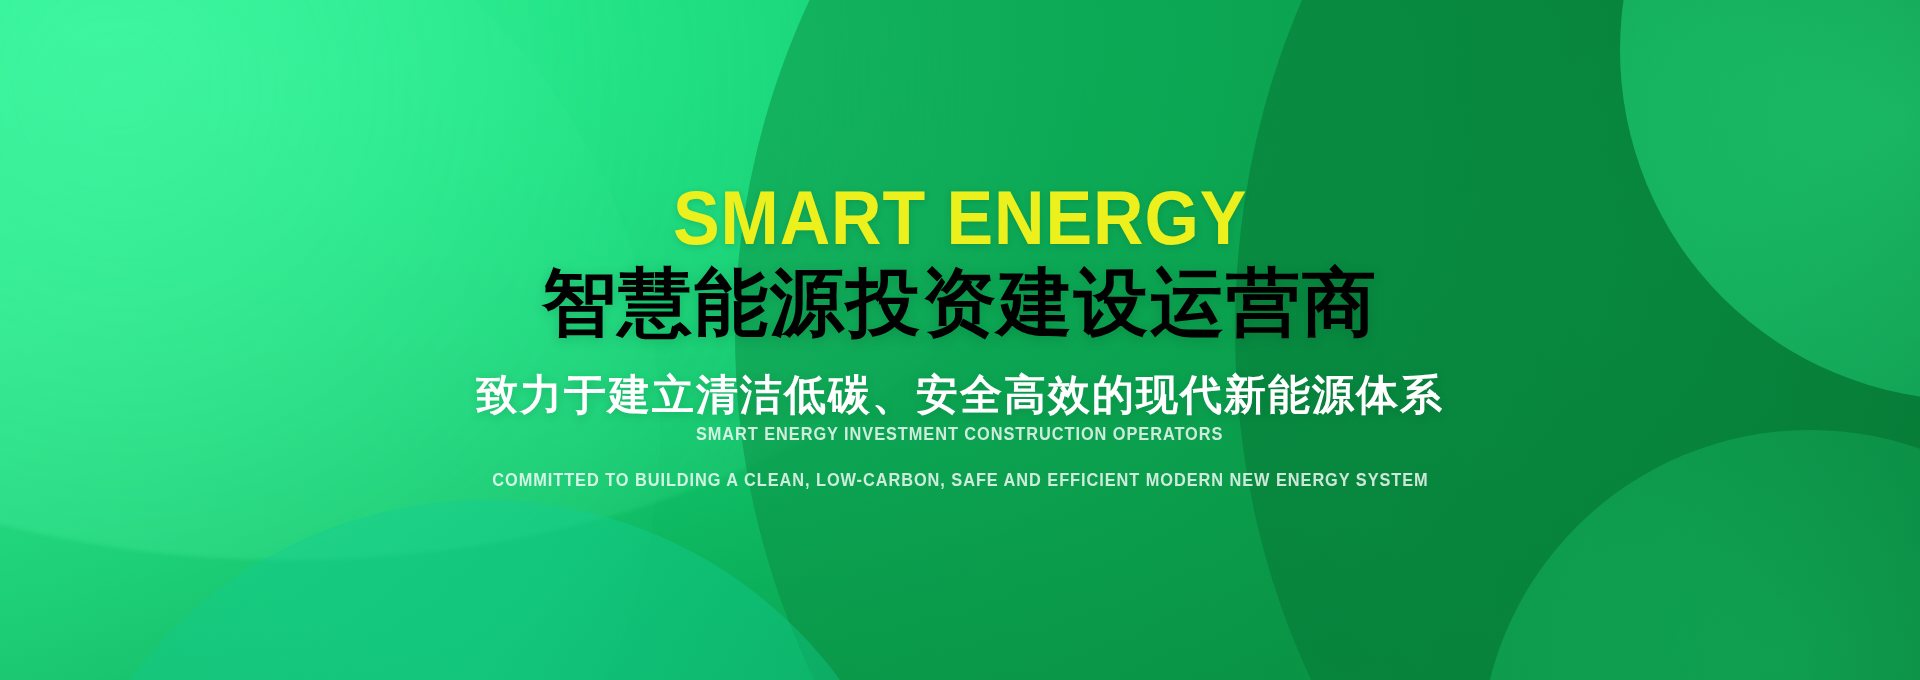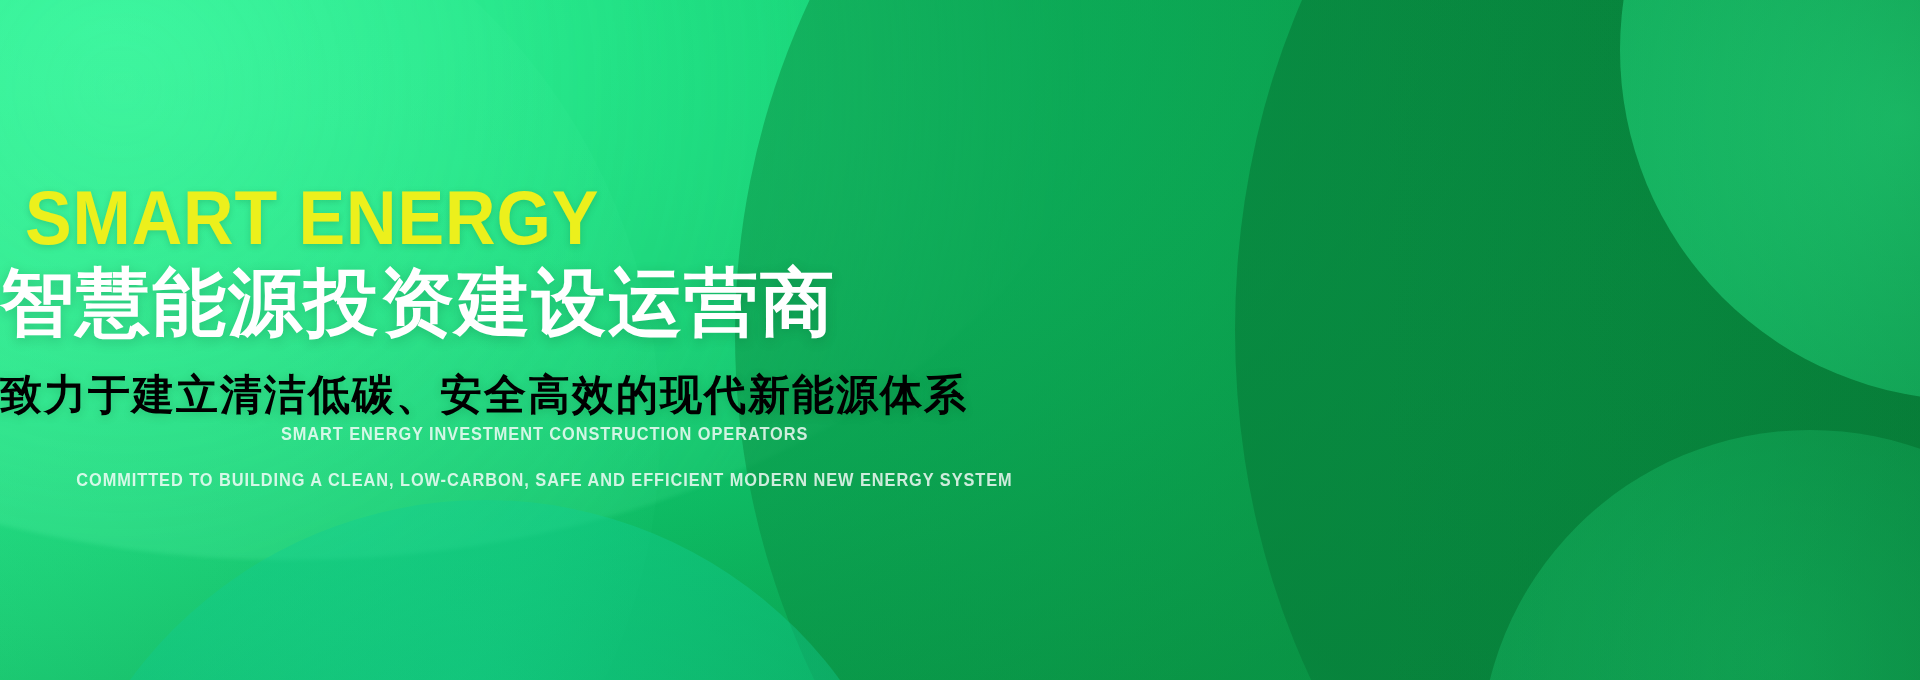--- a/index.html
+++ b/index.html
@@ -78,52 +78,52 @@
   
   .edge-dark {
     position:absolute; right:0; top:0; bottom:0; width:540px;
     background:linear-gradient(90deg, rgba(6,120,52,0) 0%, rgba(6,118,52,0.18) 60%, rgba(6,112,48,0.30) 100%);
   }
 
   
   .content {
     position:absolute; inset:0;
     display:flex; flex-direction:column;
-    align-items:flex-start; justify-content:center;
+    align-items:center; justify-content:center;
     text-align:center;
     padding-bottom:6px;
   }
 
   .eyebrow {
     font-size:76px;
     line-height:0.96;
     font-weight:bold;
     letter-spacing:1px;
     color:#ecf01c;
     transform:scaleX(0.92);
     transform-origin:center;
     text-shadow:0 2px 8px rgba(0,70,30,0.18);
     margin-bottom:8px;
   }
 
   .headline {
     font-size:74px;
     line-height:1.08;
     font-weight:bold;
-    color:#ffffff;
+    color:#000000;
     letter-spacing:2px;
     text-shadow:0 3px 12px rgba(0,70,30,0.22);
     margin-bottom:28px;
   }
 
   .subhead {
     font-size:42px;
     line-height:1.15;
     font-weight:bold;
-    color:#000000;
+    color:#ffffff;
     letter-spacing:2px;
     text-shadow:0 2px 10px rgba(0,70,30,0.20);
     margin-bottom:4px;
   }
 
   .en-lines {
     display:flex;
     flex-direction:column;
     align-items:center;
     gap:23px;

